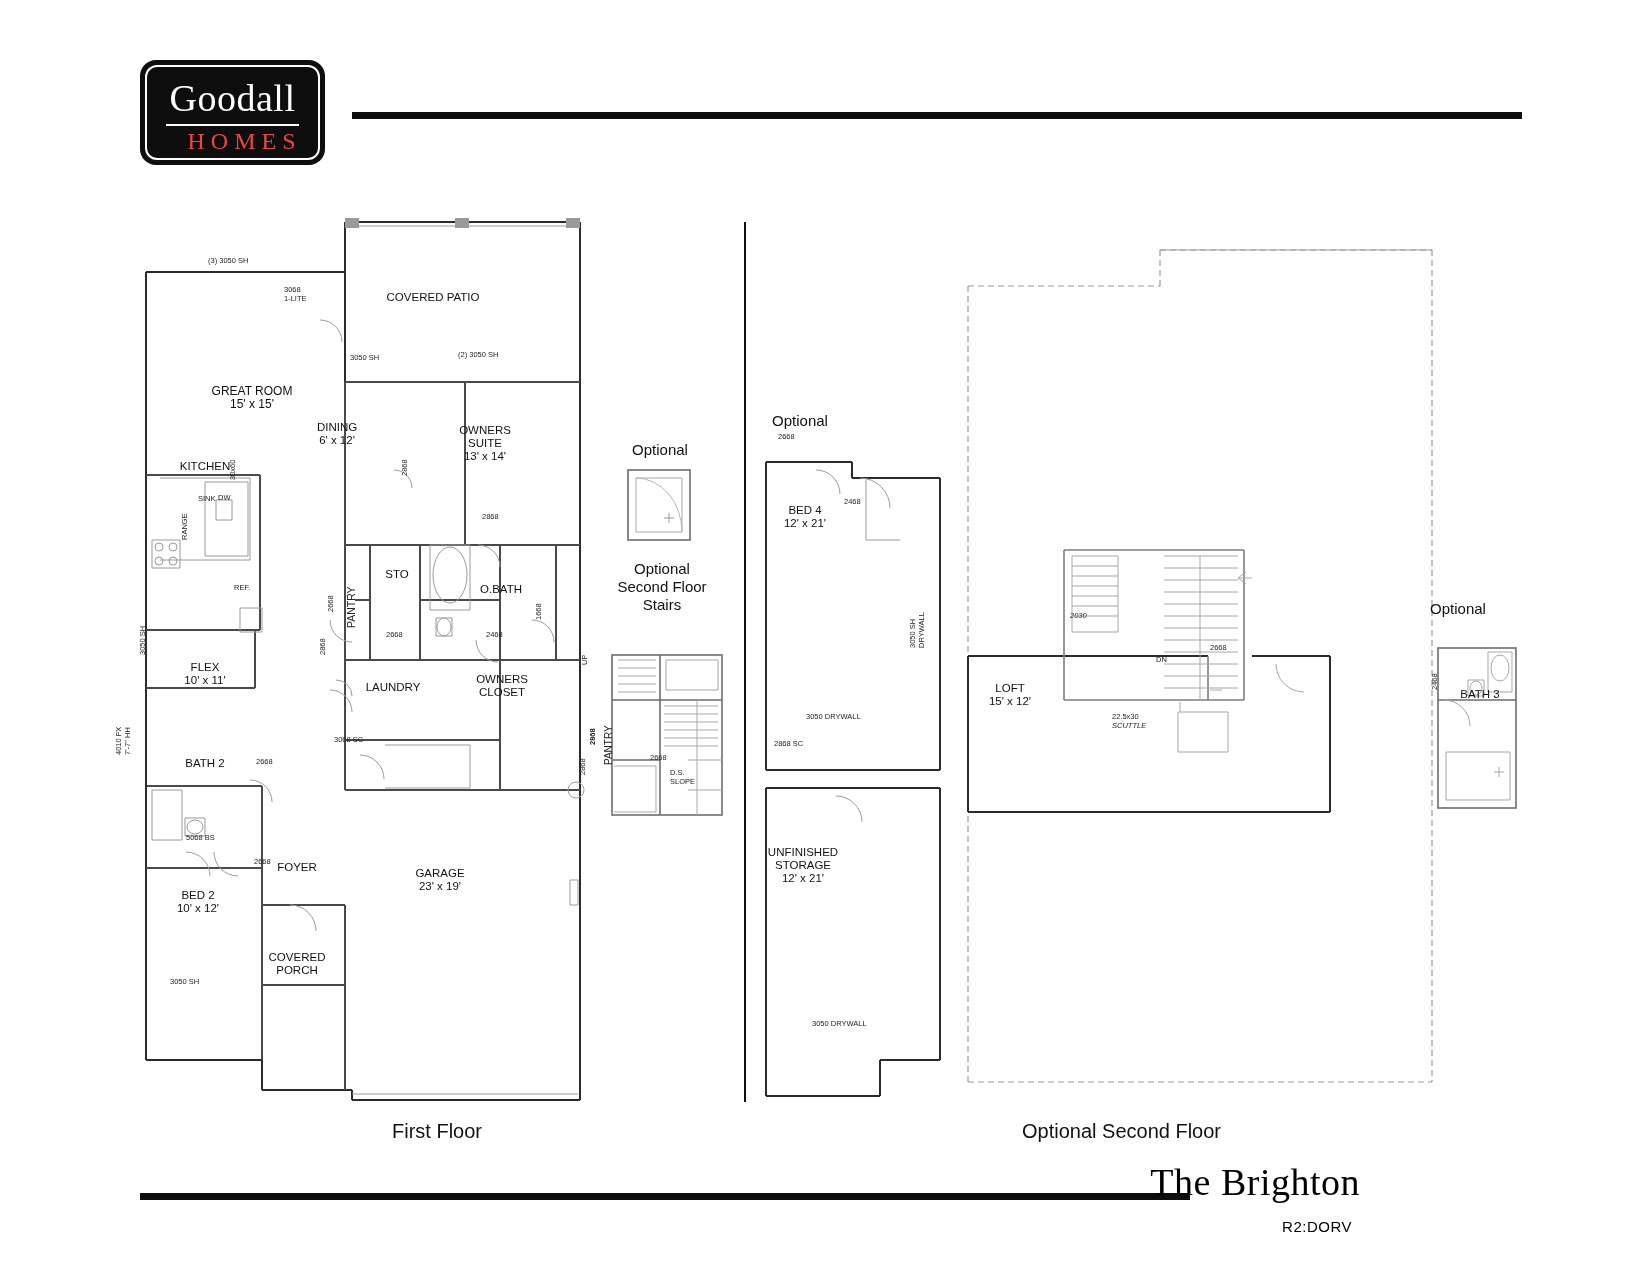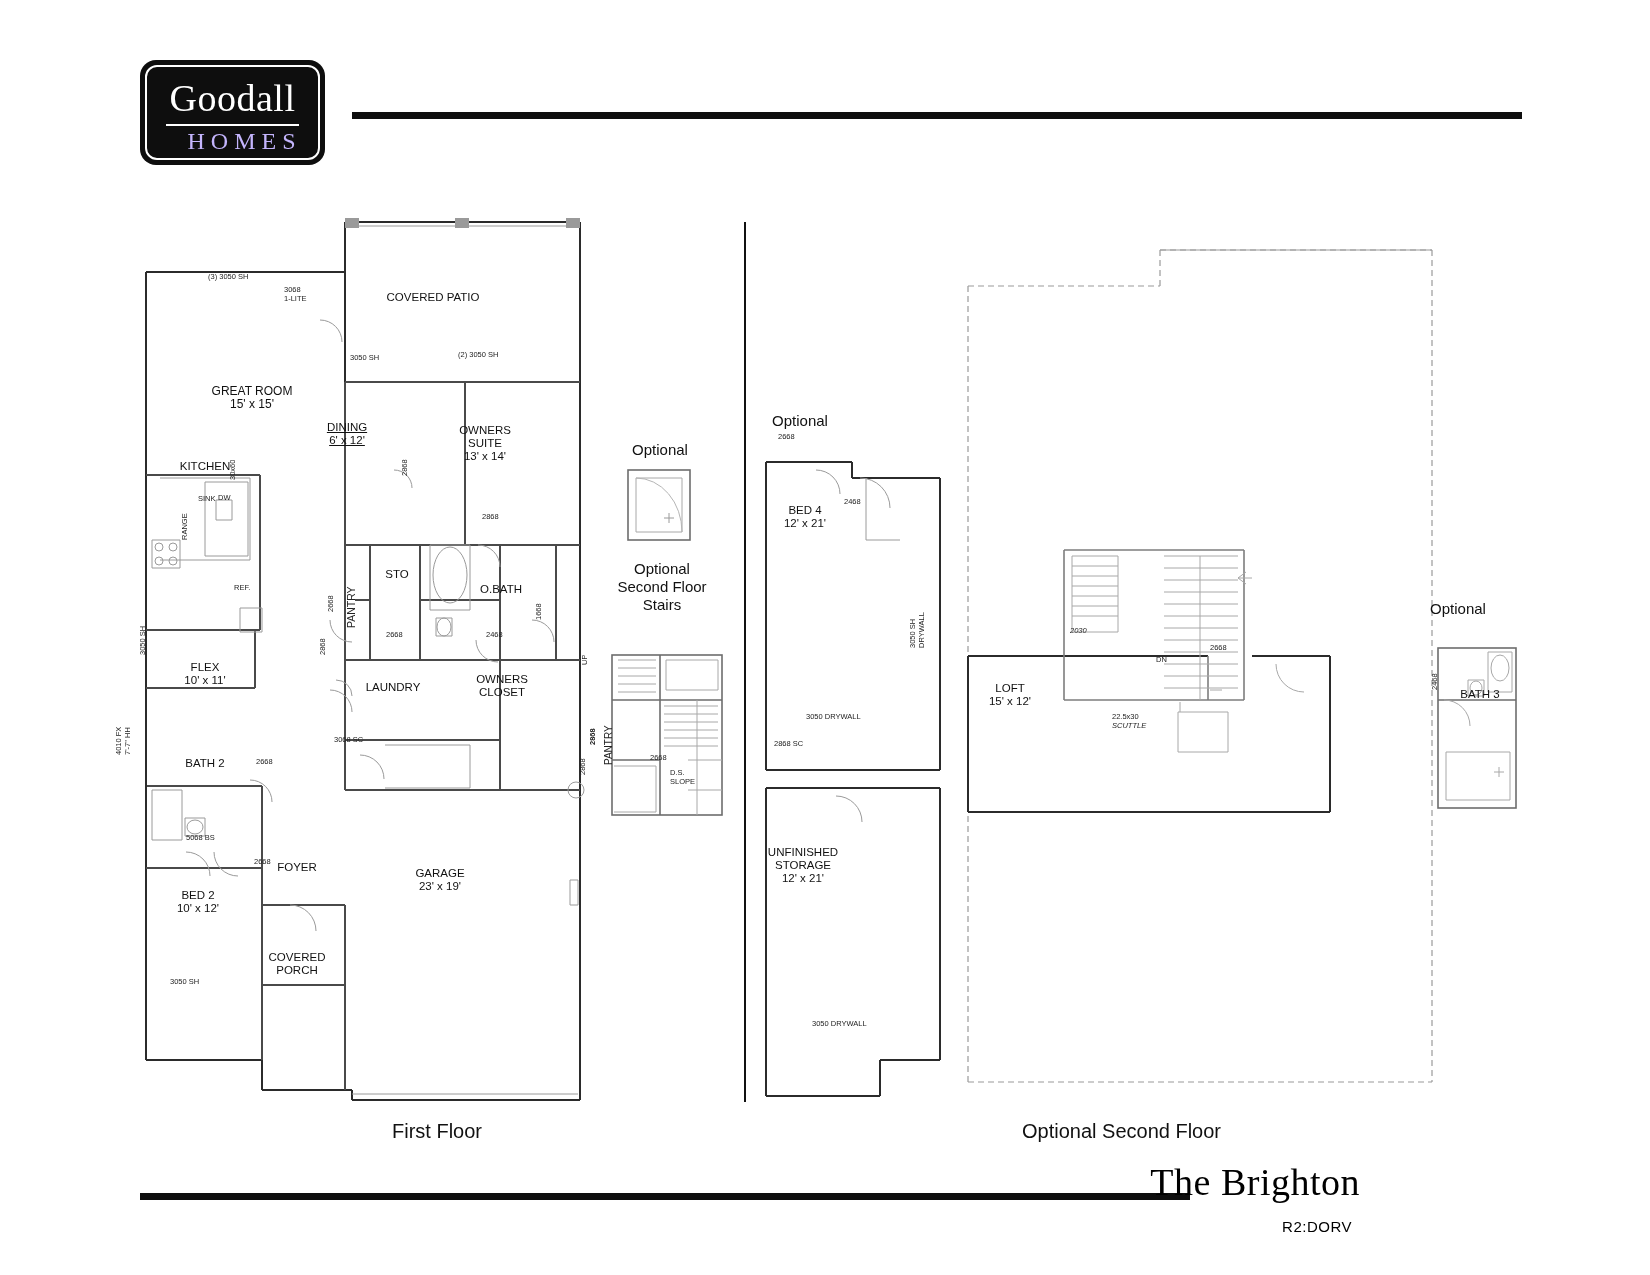--- a/index.html
+++ b/index.html
@@ -54,21 +54,21 @@
     left: 26px; right: 26px;
     top: 64px;
     height: 2px;
     background: #fff;
   }
   .logo-homes {
     position: absolute;
     left: 0; right: 0;
     top: 68px;
     text-align: center;
-    color: #c4b5fd;
+    color: #ef4444;
     font-family: "Liberation Serif", serif;
     font-size: 24px;
     letter-spacing: 6px;
     padding-left: 24px;
   }
   .header-rule {
     position: absolute;
     left: 352px;
     top: 112px;
     width: 1170px;
@@ -388,21 +388,21 @@
     </g>
   </svg>
 
   <div class="room-label big" style="left:192px; top:340px; width:120px;">
     <span>GREAT ROOM</span><br>
     <span>15' x 15'</span>
   </div>
   <div class="room-label" style="left:378px; top:291px; width:110px;">
     <span>COVERED PATIO</span>
   </div>
-  <div class="room-label" style="left:302px; top:421px; width:90px;text-decoration:underline;">
+  <div class="room-label" style="left:292px; top:421px; width:90px;">
     <span>DINING</span><br>
     <span>6' x 12'</span>
   </div>
   <div class="room-label" style="left:435px; top:424px; width:100px;">
     OWNERS<br>SUITE<br><span>13' x 14'</span>
   </div>
   <div class="room-label" style="left:160px; top:460px; width:90px;">
     <span>KITCHEN</span>
   </div>
   <div class="room-label" style="left:372px; top:568px; width:50px;">
@@ -435,21 +435,21 @@
     <span>FOYER</span>
   </div>
   <div class="room-label" style="left:262px; top:951px; width:70px;">
     COVERED<br>PORCH
   </div>
   <div class="room-label" style="left:385px; top:867px; width:110px;">
     <span>GARAGE</span><br>
     <span>23' x 19'</span>
   </div>
 
-  <div class="tag" style="left:208px; top:272px;">(3) 3050 SH</div>
+  <div class="tag" style="left:208px; top:256px;">(3) 3050 SH</div>
   <div class="tag" style="left:284px; top:285px;">3068<br>1-LITE</div>
   <div class="tag" style="left:350px; top:353px;">3050 SH</div>
   <div class="tag" style="left:458px; top:350px;">(2) 3050 SH</div>
   <div class="tag-v" style="left:400px; top:476px;">2868</div>
   <div class="tag" style="left:482px; top:512px;">2868</div>
   <div class="tag-v" style="left:326px; top:612px;">2668</div>
   <div class="tag" style="left:386px; top:630px;">2668</div>
   <div class="tag" style="left:486px; top:630px;">2468</div>
   <div class="tag-v" style="left:534px; top:620px;">1668</div>
   <div class="tag-v" style="left:318px; top:655px;">2868</div>
@@ -489,21 +489,21 @@
   <div class="room-label" style="left:960px; top:682px; width:100px;">
     <span>LOFT</span><br>
     <span>15' x 12'</span>
   </div>
   <div class="tag" style="left:778px; top:432px;">2668</div>
   <div class="tag" style="left:844px; top:497px;">2468</div>
   <div class="tag" style="left:806px; top:712px;">3050 DRYWALL</div>
   <div class="tag" style="left:774px; top:739px;">2868 SC</div>
   <div class="tag" style="left:812px; top:1019px;">3050 DRYWALL</div>
   <div class="tag-v" style="left:908px; top:648px;">3050 SH<br>DRYWALL</div>
-  <div class="tag" style="left:1070px; top:626px;font-style:italic;">2030</div>
+  <div class="tag" style="left:1070px; top:611px;font-style:italic;">2030</div>
   <div class="tag" style="left:1210px; top:643px;">2668</div>
   <div class="tag" style="left:1112px; top:712px;">22.5x30<br><i>SCUTTLE</i></div>
   <div class="tag" style="left:1156px; top:655px;">DN</div>
 
   <div class="opt-label" style="left:1378px; top:600px; width:160px;">Optional</div>
   <div class="room-label" style="left:1440px; top:688px; width:80px;">
     <span>BATH 3</span>
   </div>
   <div class="tag-v" style="left:1430px; top:690px;">2468</div>
 

